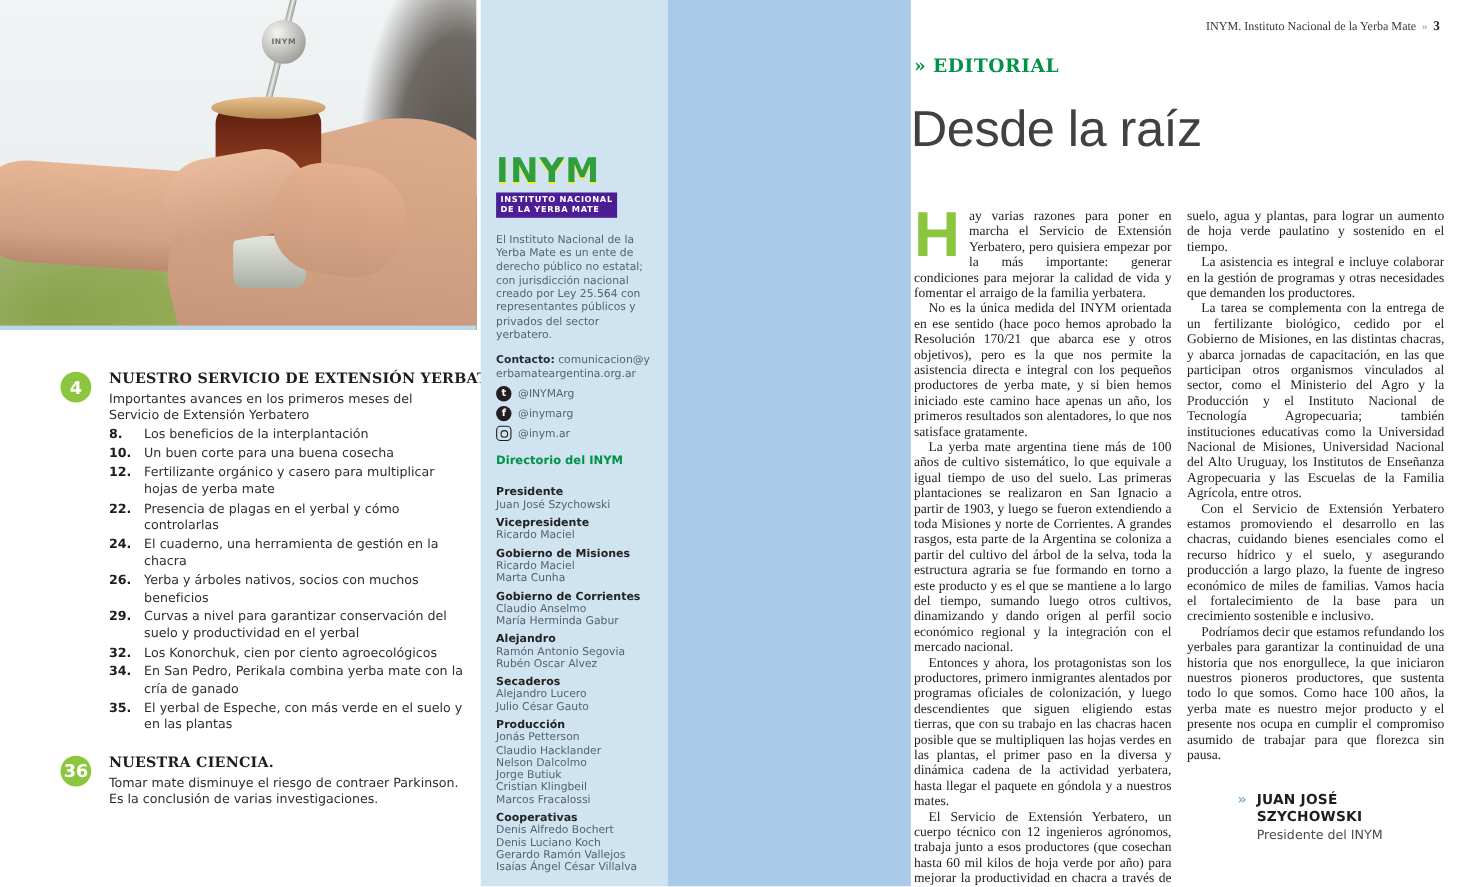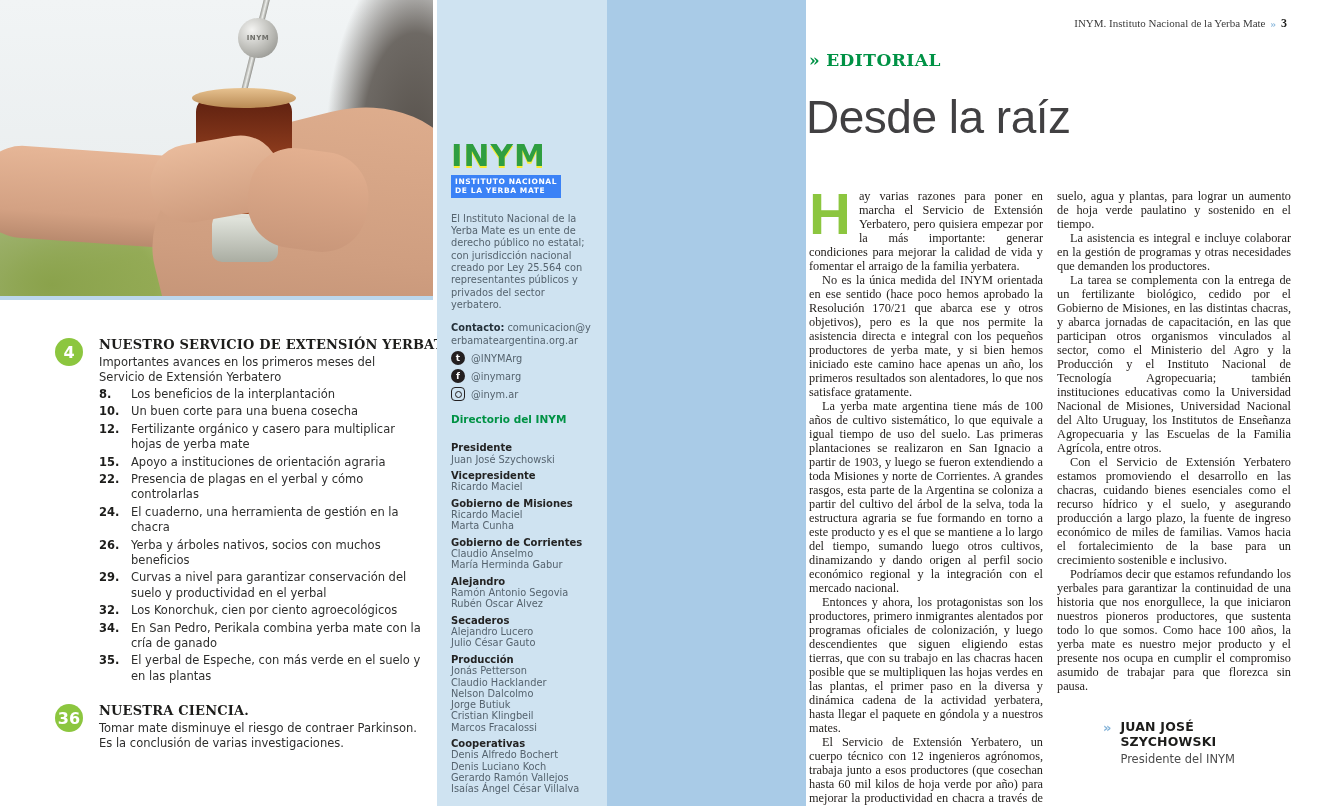--- a/index.html
+++ b/index.html
@@ -67,21 +67,21 @@
   .toc-items{margin-top:2px}
   .toc-item{display:flex;gap:8px;font:11.5px/1.34 var(--sans);color:#2e2e2d;margin-top:2px}
   .toc-item .n{flex:0 0 24px;font-weight:bold;color:#1d1d1b}
 
   
   .bluecol{position:absolute;left:437px;top:0;width:170px;height:806px;background:var(--lblue);
     padding:142px 13px 0 14px;overflow:hidden}
   .logo-inym{margin-bottom:15px}
   .logo-word{font:bold 31px/0.9 var(--sans);color:#2f9e41;letter-spacing:1px;
     text-shadow:0 2px 0 #f9ed32}
-  .logo-bars{margin-top:5px;display:inline-block;background:#3b82f6;padding:2px 4px}
+  .logo-bars{margin-top:5px;display:inline-block;background:#4c1d95;padding:2px 4px}
   .logo-bars div{font:bold 7.5px/1.25 var(--sans);color:#fff;letter-spacing:.6px}
   .about{font:9.8px/1.26 var(--sans);color:#55636e;margin-bottom:11px}
   .addr{font:9.8px/1.26 var(--sans);color:#55636e}
   .contact{font:9.8px/1.26 var(--sans);color:#55636e;margin-top:2px;margin-bottom:2px;word-break:break-all}
   .contact b{color:#243039}
   .social-row{display:flex;align-items:center;gap:6px;margin-top:4px;font:9.8px var(--sans);color:#55636e}
   .s-icon{width:14px;height:14px;border-radius:50%;background:#231f20;color:#fff;
     display:inline-flex;align-items:center;justify-content:center;font:bold 9px var(--sans)}
   .s-icon.insta{background:transparent;border:1.8px solid #231f20;border-radius:4px;position:relative}
   .s-icon.insta::after{content:"";width:5px;height:5px;border:1.4px solid #231f20;border-radius:50%}
@@ -98,21 +98,21 @@
       radial-gradient(ellipse 220px 260px at 45% 640px, #24350f 0%, rgba(36,53,15,.95) 50%, rgba(36,53,15,0) 78%),
       radial-gradient(ellipse 90px 240px at 52% 460px, #4a3категория0%, rgba(74,60,40,0) 70%),
       radial-gradient(ellipse 110px 280px at 55% 470px, #553c26 0%, rgba(85,60,38,.9) 45%, rgba(85,60,38,0) 75%),
       radial-gradient(ellipse 250px 200px at 70% 330px, #2a3d17 0%, rgba(42,61,23,.96) 55%, rgba(42,61,23,0) 78%),
       radial-gradient(ellipse 200px 160px at 10% 380px, #32471b 0%, rgba(50,71,27,.9) 50%, rgba(50,71,27,0) 75%),
       radial-gradient(ellipse 230px 150px at 60% 215px, #3c5520 0%, rgba(60,85,32,.9) 50%, rgba(60,85,32,0) 78%),
       linear-gradient(180deg,#bdd9ee 0%,#abccе8 30%,#a3c6e4 55%,#9fc2e0 100%);
     background-color:#a9cbe7}
 
   
-  .rightpage{position:absolute;left:806px;top:0;width:497px;height:806px;background:#fff}
+  .rightpage{position:absolute;left:828px;top:0;width:497px;height:806px;background:#fff}
   .page-header{position:absolute;top:16px;right:16px;font:11px var(--serif);color:#3b3b3b;white-space:nowrap}
   .page-header .sep{color:#94bedf;font-weight:bold;margin:0 5px}
   .page-header .num{font-weight:bold;color:#1d1d1b;font-size:12px}
   .editorial-label{position:absolute;top:50px;left:3px;font:bold 17px var(--slab);color:var(--edgreen);letter-spacing:.5px}
   .editorial-label .chev{margin-right:6px}
   .ed-title{position:absolute;top:94px;left:0;font:400 46px/1 "Liberation Sans",sans-serif;
     color:#414042;letter-spacing:-.5px}
   .cols{position:absolute;top:189px;left:3px;width:482px;height:617px;display:flex;gap:14px;overflow:hidden}
   .col{width:234px;font:12.3px/14px var(--serif);color:#26221f;text-align:justify}
   .col p{text-indent:13px}
@@ -156,24 +156,20 @@
             </div>
           <div class="toc-item">
               <span class="n">10.</span>
               <span class="t">Un buen corte para una buena cosecha</span>
             </div>
           <div class="toc-item">
               <span class="n">12.</span>
               <span class="t">Fertilizante orgánico y casero para multiplicar hojas de yerba mate</span>
             </div>
           <div class="toc-item">
-              <span class="n">15.</span>
-              <span class="t">Apoyo a instituciones de orientación agraria</span>
-            </div>
-          <div class="toc-item">
               <span class="n">22.</span>
               <span class="t">Presencia de plagas en el yerbal y cómo controlarlas</span>
             </div>
           <div class="toc-item">
               <span class="n">24.</span>
               <span class="t">El cuaderno, una herramienta de gestión en la chacra</span>
             </div>
           <div class="toc-item">
               <span class="n">26.</span>
               <span class="t">Yerba y árboles nativos, socios con muchos beneficios</span>

